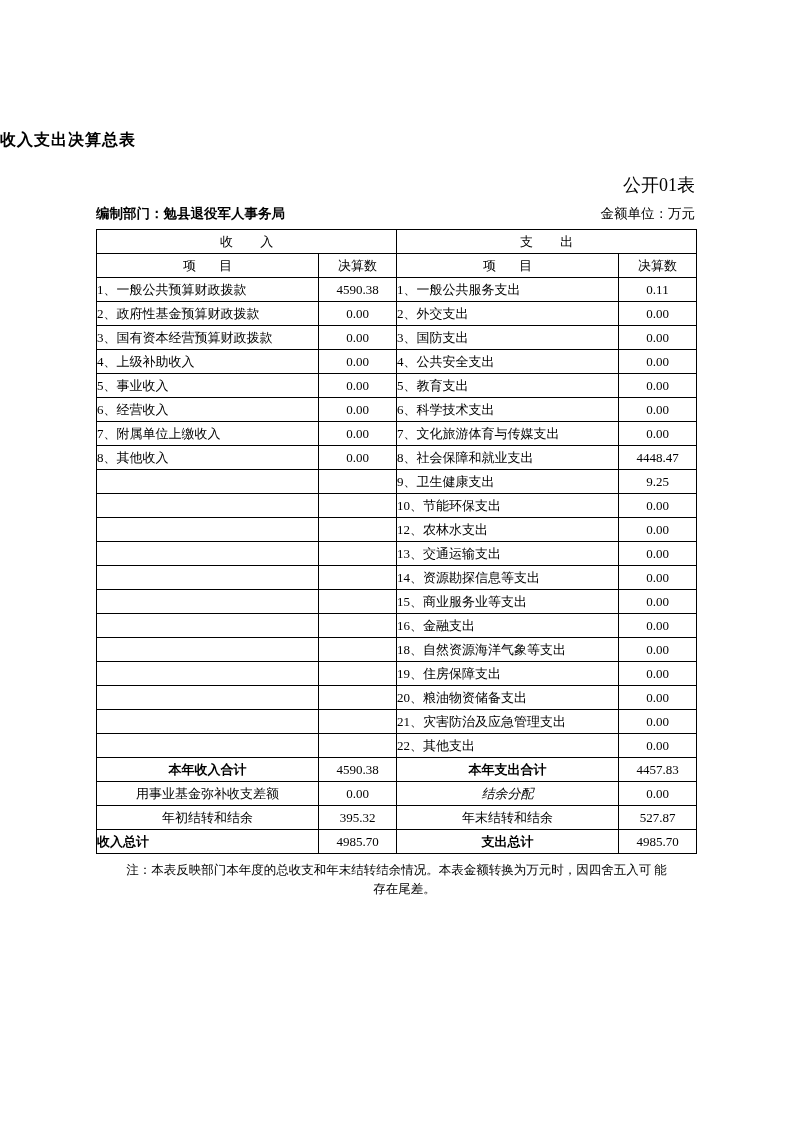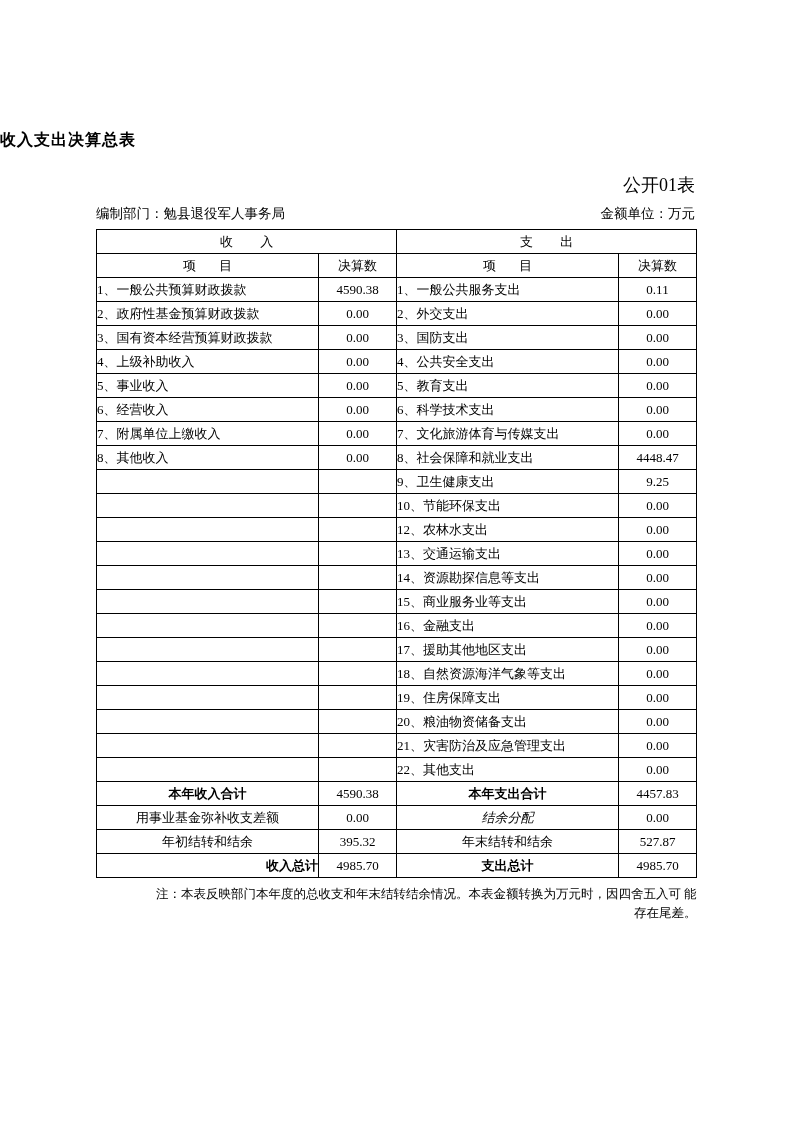--- a/index.html
+++ b/index.html
@@ -38,21 +38,21 @@
   .meta-row {
     display: flex;
     justify-content: space-between;
     align-items: flex-end;
     margin-top: 8px;
     padding-left: 96px;
     padding-right: 98px;
     font-size: 13.5px;
   }
   .meta-left {
-    font-weight: normal;
+    font-weight: bold;
   }
   .meta-right {
     font-weight: normal;
   }
   table.main {
     border-collapse: collapse;
     margin: 6px auto 0 auto;
     width: 600px;
     table-layout: fixed;
   }
@@ -100,21 +100,21 @@
   tr.sub-row td.item-cell,
   tr.sub-row td.item-cell2 {
     text-align: center;
     font-weight: normal;
   }
   .note {
     margin: 7px auto 16px auto;
     width: 600px;
     font-size: 12.5px;
     line-height: 1.5;
-    text-align: right;
+    text-align: center;
   }
   .note .indent {
     display: block;
     padding-left: 16px;
   }
 </style>
 </head>
 <body>
 
 <div class="page">
@@ -232,26 +232,20 @@
         </tr>
         <tr>
           <td class="blank-cell"></td>
           <td class="blank-cell"></td>
           <td class="item-cell">16、金融支出</td>
           <td class="num-cell">0.00</td>
         </tr>
         <tr>
           <td class="blank-cell"></td>
           <td class="blank-cell"></td>
-          <td class="item-cell">17、援助其他地区支出</td>
-          <td class="num-cell">0.00</td>
-        </tr>
-        <tr>
-          <td class="blank-cell"></td>
-          <td class="blank-cell"></td>
           <td class="item-cell">18、自然资源海洋气象等支出</td>
           <td class="num-cell">0.00</td>
         </tr>
         <tr>
           <td class="blank-cell"></td>
           <td class="blank-cell"></td>
           <td class="item-cell">19、住房保障支出</td>
           <td class="num-cell">0.00</td>
         </tr>
         <tr>
@@ -284,21 +278,21 @@
           <td class="item-cell2" style="text-align: center; font-weight: normal; font-style: italic;">结余分配</td>
           <td class="num-cell">0.00</td>
         </tr>
         <tr class="total-row sub-row">
           <td class="item-cell" style="text-align: center; font-weight: normal;">年初结转和结余</td>
           <td class="num-cell">395.32</td>
           <td class="item-cell2" style="text-align: center; font-weight: normal;">年末结转和结余</td>
           <td class="num-cell">527.87</td>
         </tr>
         <tr class="total-row">
-          <td class="item-cell" style="text-align: right;">收入总计</td>
+          <td class="item-cell" style="text-align: left;">收入总计</td>
           <td class="num-cell">4985.70</td>
           <td class="item-cell2" style="text-align: center;">支出总计</td>
           <td class="num-cell">4985.70</td>
         </tr>
       </tbody>
   </table>
 
   <div class="note">
     <span>注：本表反映部门本年度的总收支和年末结转结余情况。本表金额转换为万元时，因四舍五入可  能</span>
     <span class="indent">存在尾差。</span>

